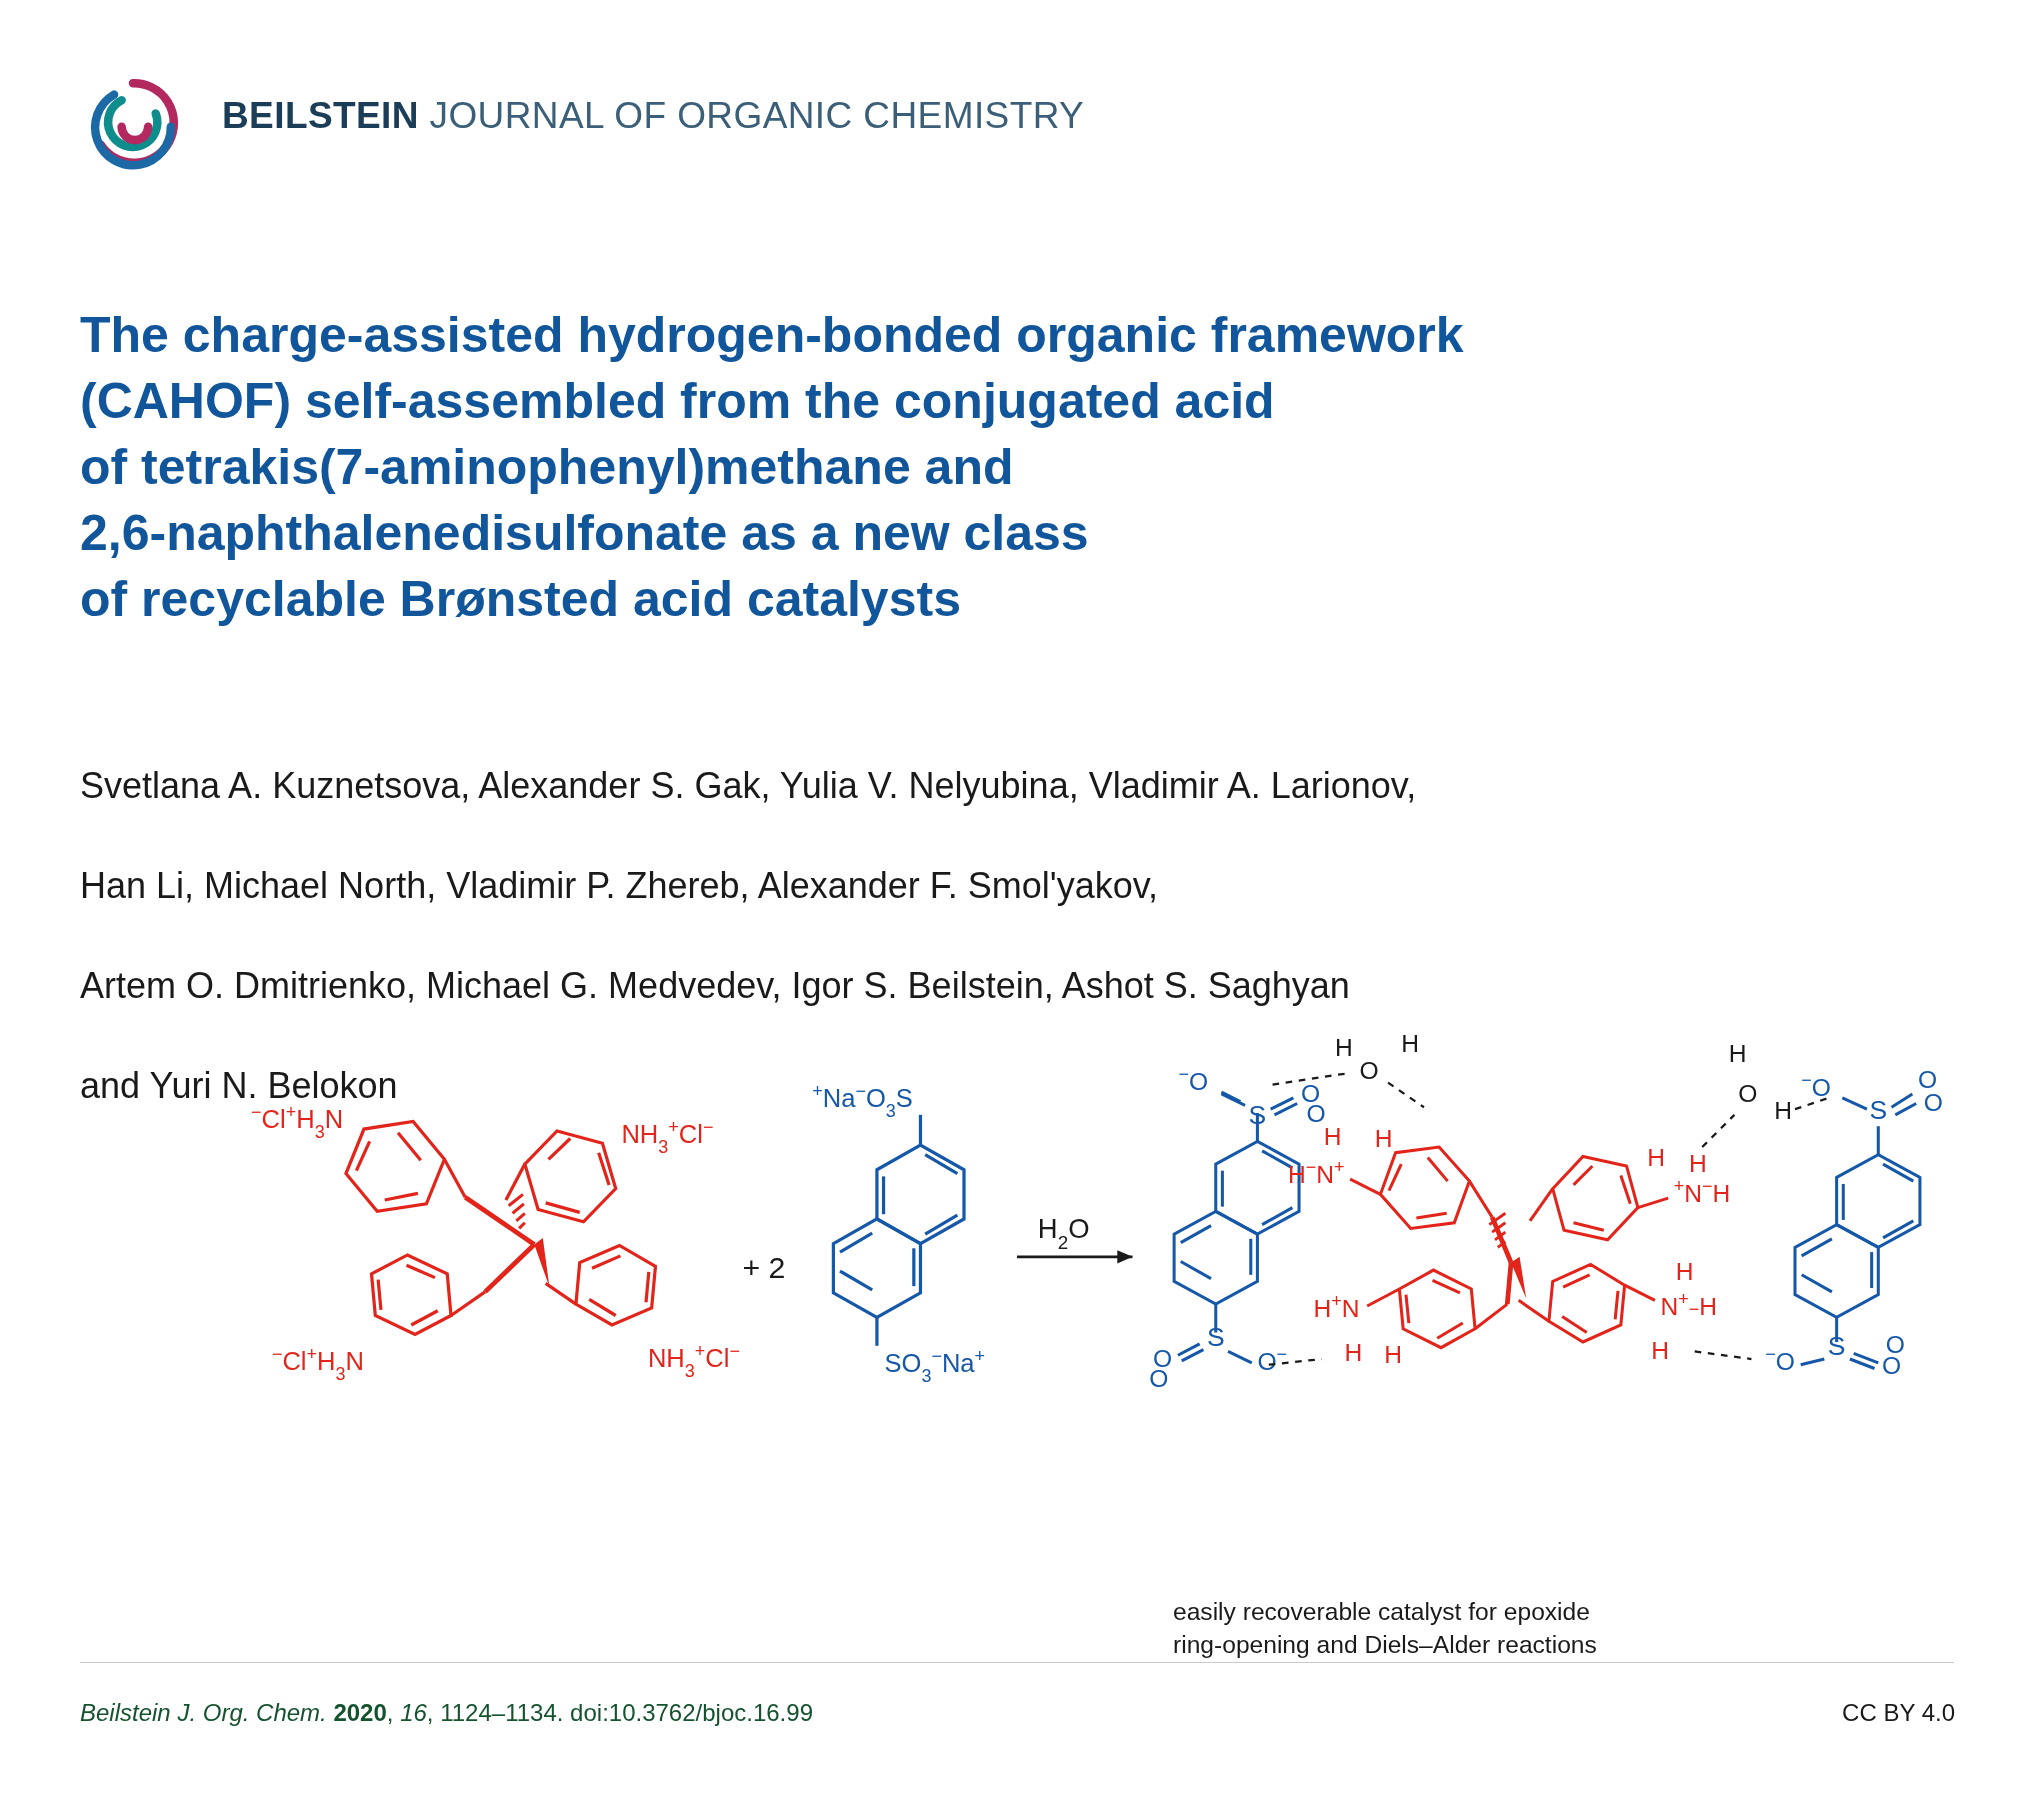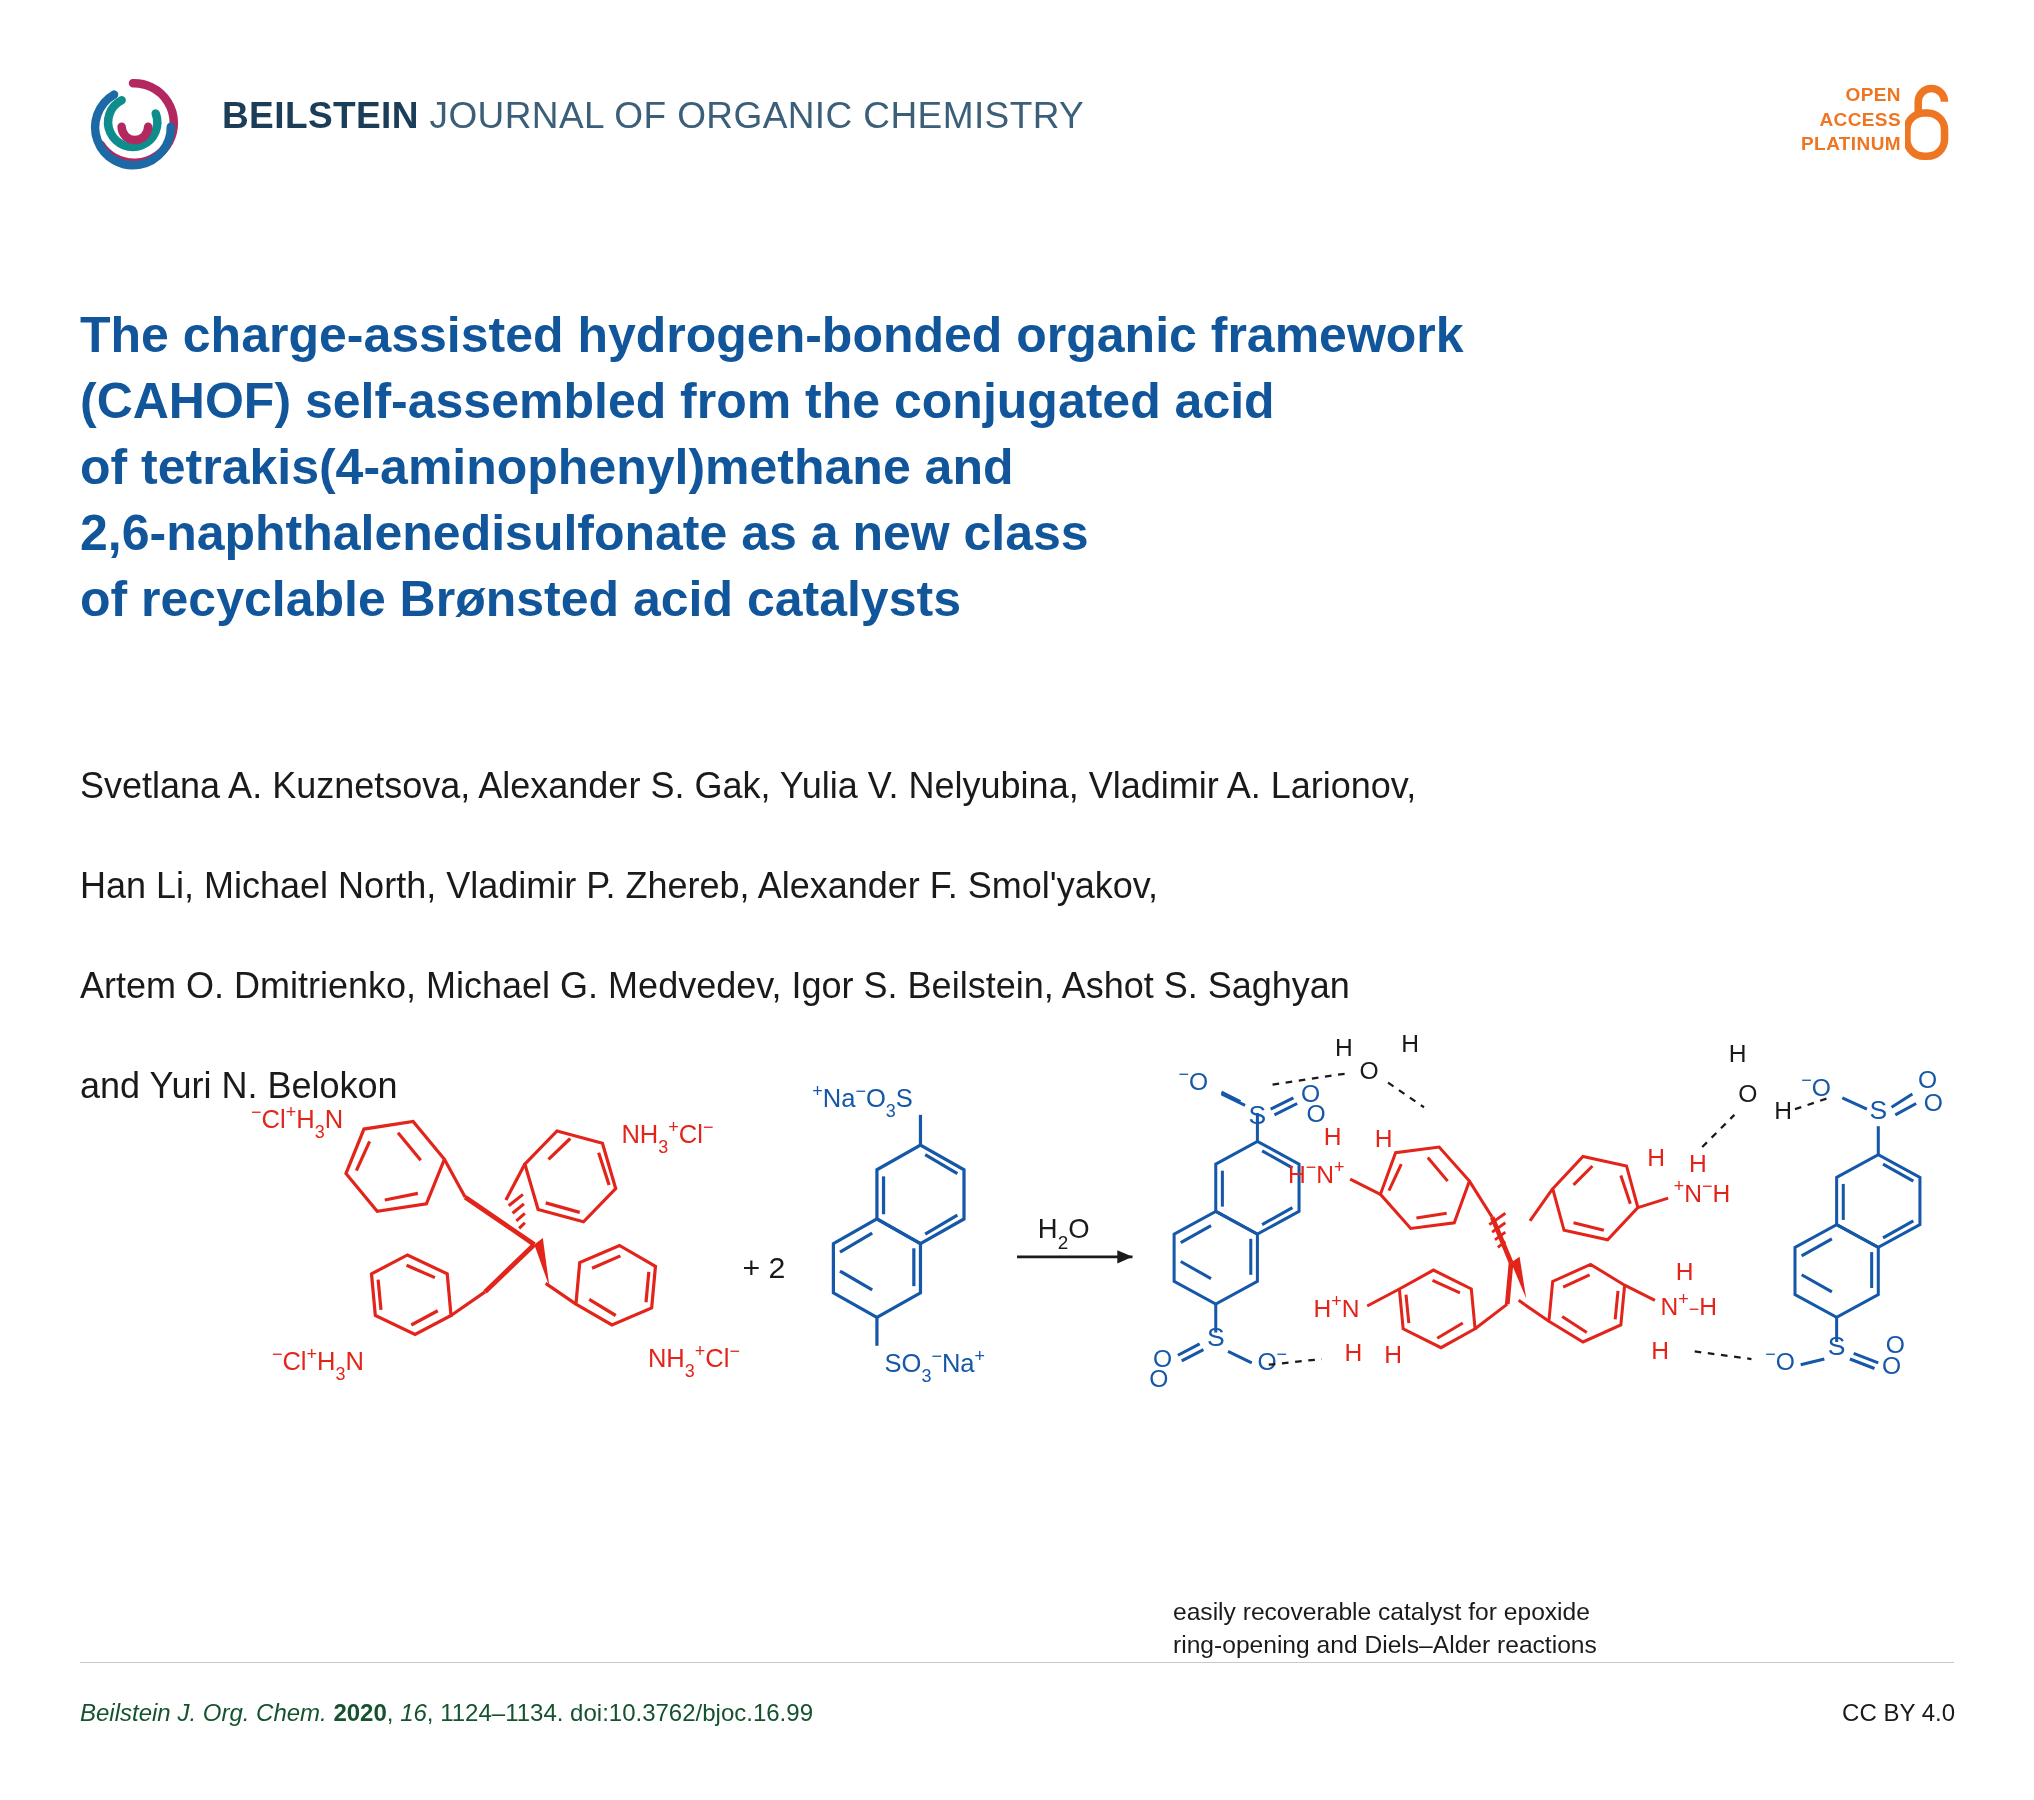--- a/index.html
+++ b/index.html
@@ -171,39 +171,26 @@
           <path d="M80 46 A26 26 0 1 1 44 32" stroke="#0f8c8c"></path>
           <path d="M44 60 A14 14 0 1 0 72 60" stroke="#b3295f"></path>
         </g>
       </svg>
     </div>
 
     <div class="journal-title">
       <span class="bold">BEILSTEIN</span><span class="light"> JOURNAL OF ORGANIC CHEMISTRY</span>
     </div>
 
-    <div class="oa-block">
-      <div class="oa-lines">
-        <div>OPEN</div>
-        <div>ACCESS</div>
-        <div>PLATINUM</div>
-      </div>
-      <div class="oa-lock">
-        <svg width="49" height="79" viewBox="0 0 52 84" xmlns="http://www.w3.org/2000/svg">
-          <path d="M14 34 V22 a14 14 0 0 1 28 0" fill="none" stroke="#ee7623" stroke-width="8"></path>
-          <rect x="2" y="34" width="40" height="46" rx="18" fill="none" stroke="#ee7623" stroke-width="8"></rect>
-        </svg>
-      </div>
-    </div>
   </div>
 
   <h1 class="title">
     <span class="ln">The charge-assisted hydrogen-bonded organic framework</span>
     <span class="ln">(CAHOF) self-assembled from the conjugated acid</span>
-    <span class="ln">of tetrakis(4-aminophenyl)methane and</span>
+    <span class="ln">of tetrakis(7-aminophenyl)methane and</span>
     <span class="ln">2,6-naphthalenedisulfonate as a new class</span>
     <span class="ln">of recyclable Brønsted acid catalysts</span>
   </h1>
 
   <div class="authors">
     <span class="ln">Svetlana A. Kuznetsova, Alexander S. Gak, Yulia V. Nelyubina, Vladimir A. Larionov,</span>
     <span class="ln">Han Li, Michael North, Vladimir P. Zhereb, Alexander F. Smol'yakov,</span>
     <span class="ln">Artem O. Dmitrienko, Michael G. Medvedev, Igor S. Beilstein, Ashot S. Saghyan</span>
     <span class="ln">and Yuri N. Belokon</span>
   </div>

